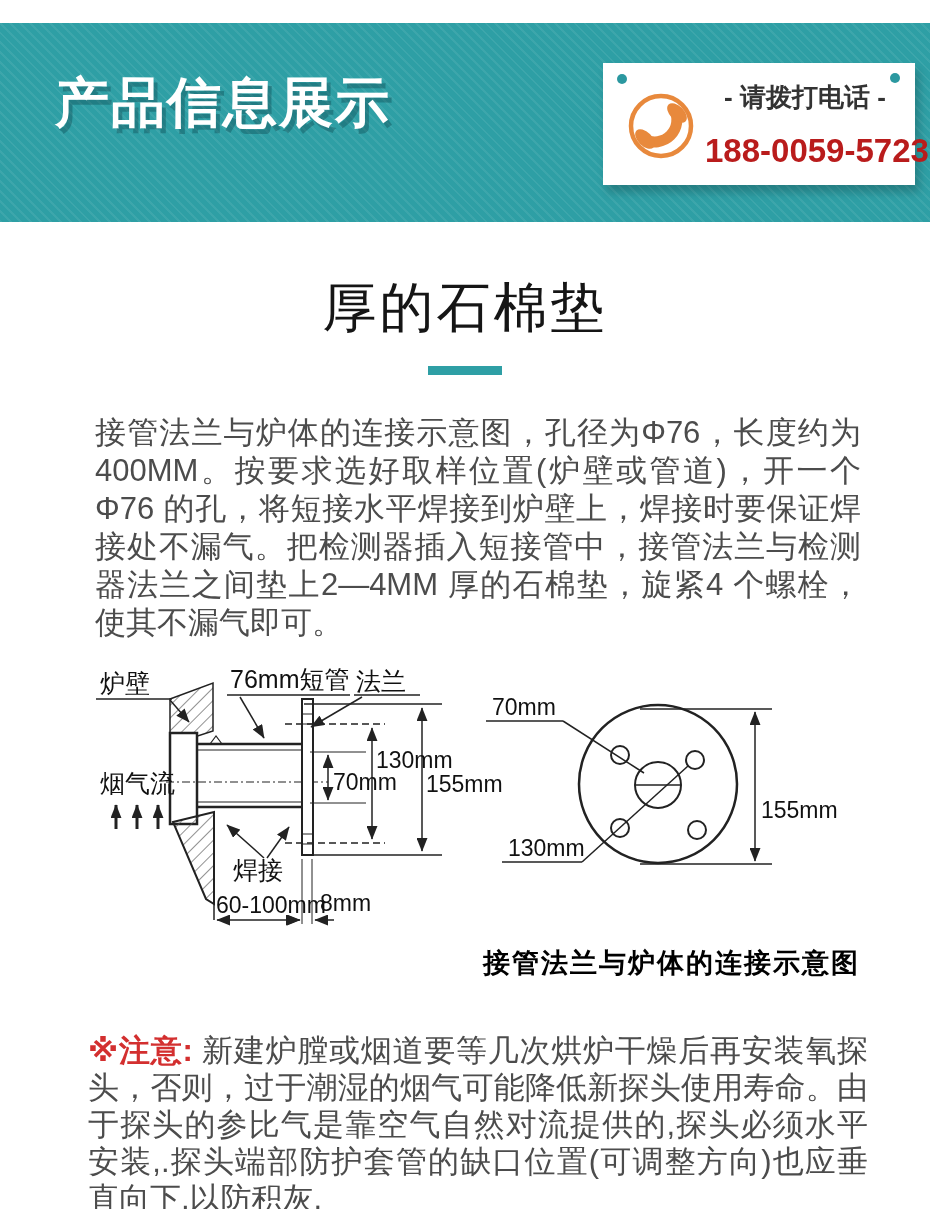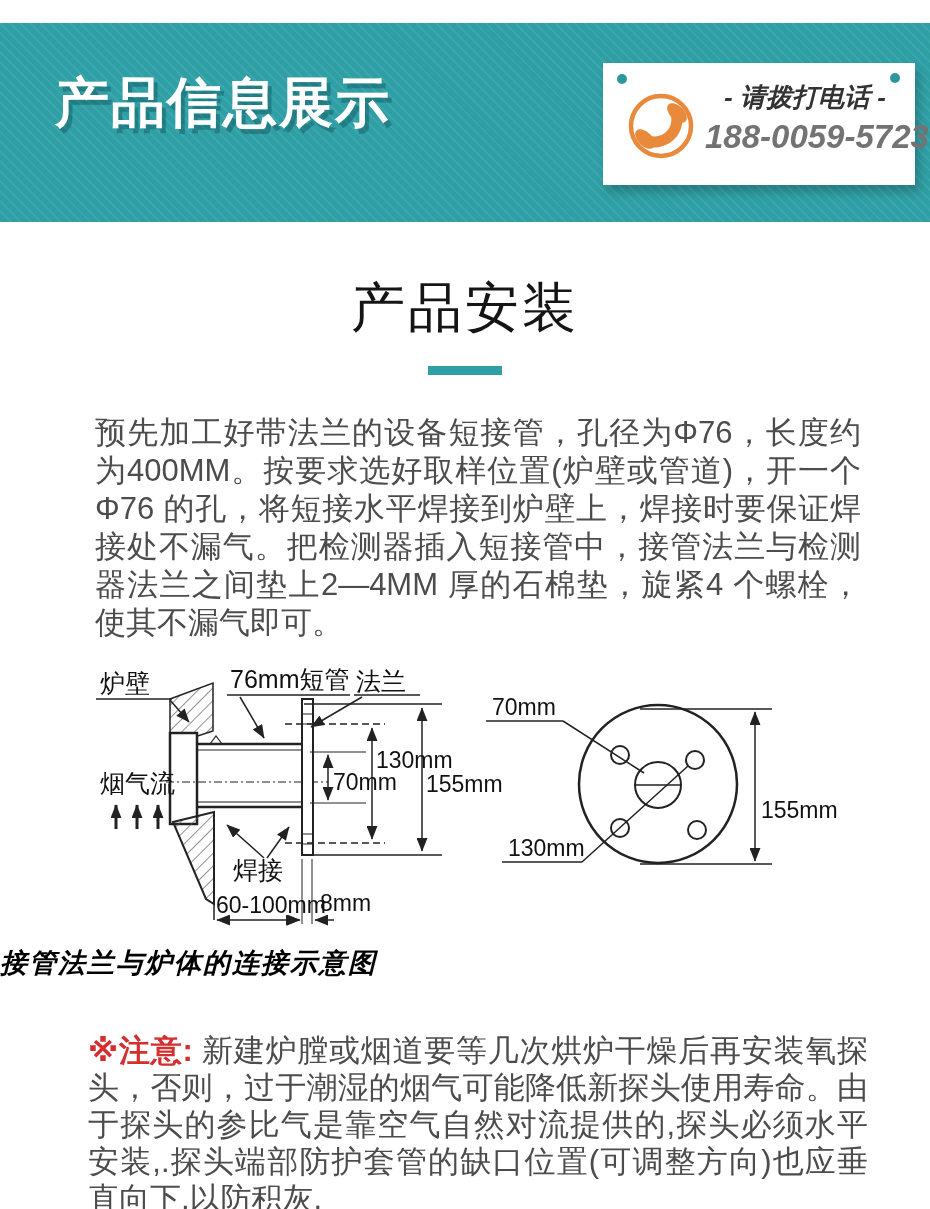--- a/index.html
+++ b/index.html
@@ -19,50 +19,50 @@
     position:absolute;left:55px;top:44px;
     font-size:54px;font-weight:bold;color:#ffffff;letter-spacing:2px;
     text-shadow:4px 5px 0 rgba(0,40,45,0.28);white-space:nowrap;
   }
   .band-sub{
     position:absolute;left:58px;top:122px;
     font-size:25px;color:#ffffff;letter-spacing:4px;white-space:nowrap;
   }
   .phone-card{
     position:absolute;left:603px;top:40px;width:312px;height:122px;
-    background:#ffffff;box-shadow:4px 7px 9px rgba(0,0,0,0.22);font-style:italic;
+    background:#ffffff;box-shadow:4px 7px 9px rgba(0,0,0,0.22);
   }
   .pin{position:absolute;width:10px;height:10px;border-radius:50%;background:#2b98a0;}
   .pin.left{left:14px;top:11px;}
   .pin.right{left:287px;top:10px;}
   .phone-icon-box{position:absolute;left:22px;top:27px;width:72px;height:72px;}
   .pc-text{position:absolute;left:102px;top:17px;width:200px;text-align:center;}
   .pc-label{font-size:26px;font-weight:bold;color:#333333;white-space:nowrap;}
-  .pc-number{font-size:33px;font-weight:bold;color:#737373;white-space:nowrap;margin-top:3px;}
+  .pc-number{font-size:33px;font-weight:bold;color:#b91c1c;white-space:nowrap;margin-top:17px;}
   
   .main-title{
     position:absolute;left:0;top:272px;width:930px;text-align:center;
     font-size:54px;color:#151515;letter-spacing:3px;
   }
   .divider{
     position:absolute;left:50%;top:366px;transform:translateX(-50%);
     width:74px;height:9px;background:#2e9fa5;
   }
   .body-text{
     position:absolute;left:95px;top:414px;width:766px;
     font-size:31px;line-height:38px;color:#4c4c4c;text-align:justify;
   }
   .diagram{position:absolute;left:70px;top:652px;width:800px;height:310px;text-decoration:underline;}
   .diagram svg{display:block;width:800px;height:310px;}
   .diagram text{font-family:"Liberation Sans","DejaVu Sans",sans-serif;fill:#111;}
   .d-label{font-size:25px;}
   .d-dim{font-size:23px;}
   .caption{
-    position:absolute;left:0;top:945px;width:860px;text-align:left;
-    font-size:27px;font-weight:bold;color:#000;letter-spacing:2px;font-style:italic;
+    position:absolute;left:0;top:945px;width:860px;text-align:right;
+    font-size:27px;font-weight:bold;color:#000;letter-spacing:2px;
   }
   .note{
     position:absolute;left:88px;top:1032px;width:780px;
     font-size:31px;line-height:37px;color:#4c4c4c;text-align:justify;
   }
   .note-prefix{color:#d32f2f;font-weight:bold;}
 </style>
 </head>
 <body>
 
@@ -84,24 +84,24 @@
           </g>
         </svg>
       </div>
       <div class="pc-text">
         <div class="pc-label">- 请拨打电话 -</div>
         <div class="pc-number">188-0059-5723</div>
       </div>
     </div>
   </div>
 
-  <div class="main-title">产品安装</div>
+  <div class="main-title">厚的石棉垫</div>
   <div class="divider"></div>
 
-  <div class="body-text">预先加工好带法兰的设备短接管，孔径为Φ76，长度约为400MM。按要求选好取样位置(炉壁或管道)，开一个Φ76 的孔，将短接水平焊接到炉壁上，焊接时要保证焊接处不漏气。把检测器插入短接管中，接管法兰与检测器法兰之间垫上2—4MM 厚的石棉垫，旋紧4 个螺栓，使其不漏气即可。</div>
+  <div class="body-text">接管法兰与炉体的连接示意图，孔径为Φ76，长度约为400MM。按要求选好取样位置(炉壁或管道)，开一个Φ76 的孔，将短接水平焊接到炉壁上，焊接时要保证焊接处不漏气。把检测器插入短接管中，接管法兰与检测器法兰之间垫上2—4MM 厚的石棉垫，旋紧4 个螺栓，使其不漏气即可。</div>
 
   <div class="diagram">
     <svg viewBox="0 0 800 310">
       <defs>
         <marker id="ah" markerUnits="userSpaceOnUse" markerWidth="14" markerHeight="11" viewBox="0 0 10 8" refX="9.5" refY="4" orient="auto-start-reverse">
           <path d="M0,0 L10,4 L0,8 z" fill="#222"></path>
         </marker>
         <pattern id="hatch" width="9" height="9" patternUnits="userSpaceOnUse" patternTransform="rotate(45)">
           <line x1="0" y1="0" x2="0" y2="9" stroke="#555" stroke-width="1.3"></line>
         </pattern>

